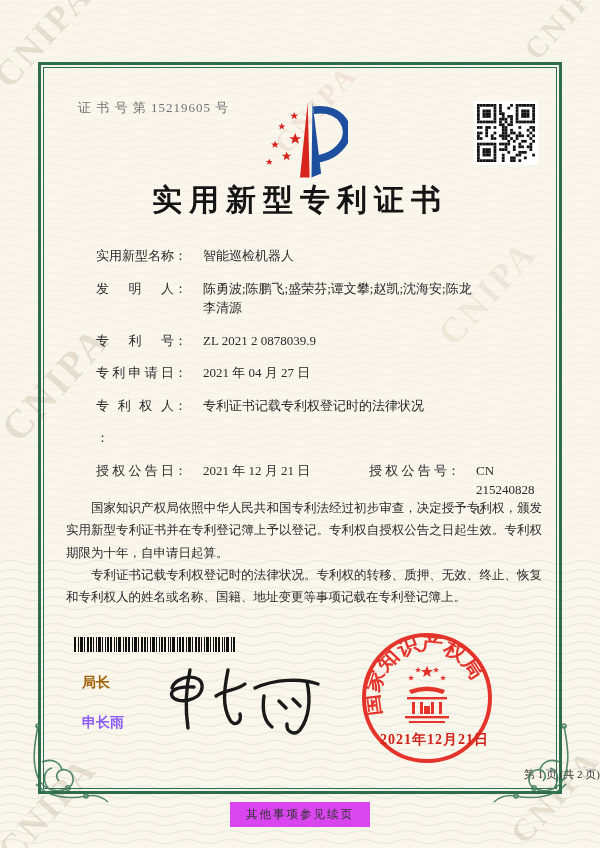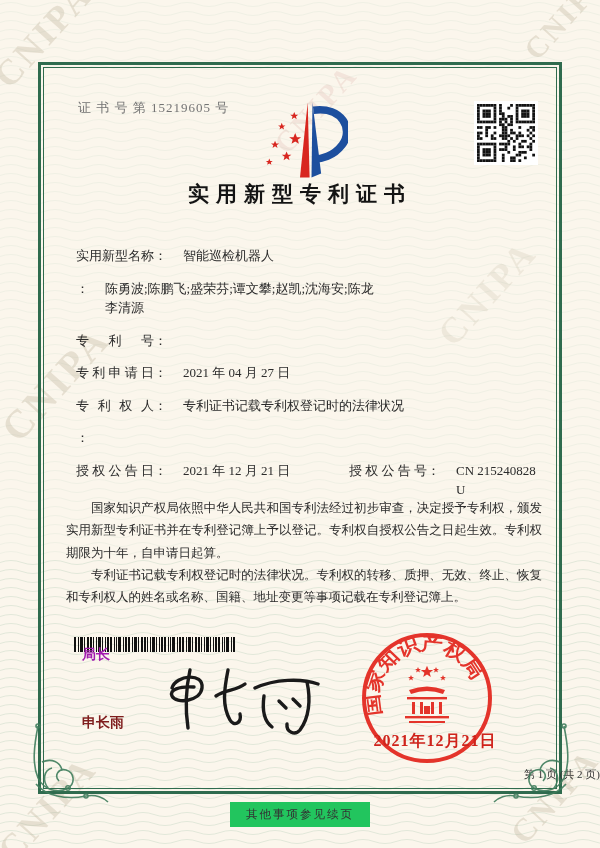--- a/index.html
+++ b/index.html
@@ -13,39 +13,39 @@
       font:700 36px "Liberation Serif",serif;color:#b9ac93;opacity:.30;
       transform:rotate(-48deg);letter-spacing:3px;}
   .frame{position:absolute;left:38px;top:62px;width:518px;height:726px;
          border:3px solid #2f6b4e;z-index:2;}
   .frame-inner{position:absolute;inset:2px;border:1px solid #2f6b4e;}
   .content{position:absolute;inset:0;z-index:3;}
   .cert-no{position:absolute;left:78px;top:99px;font-size:13px;letter-spacing:1px;color:#737373;}
   .logo{position:absolute;left:252px;top:94px;}
   .qr{position:absolute;left:474px;top:101px;width:58px;height:58px;background:#fff;padding:3px;}
   .title{position:absolute;left:0;top:180px;width:100%;text-align:center;
-         font-size:21px;font-weight:700;letter-spacing:7px;color:#141414;}
-  .fields{position:absolute;left:76px;top:246px;right:60px;font-size:13px;line-height:1.5;}
+         font-size:30px;font-weight:700;letter-spacing:7px;color:#141414;}
+  .fields{position:absolute;left:96px;top:246px;right:60px;font-size:13px;line-height:1.5;}
   .frow{display:flex;margin-bottom:13px;}
   .flabel{display:inline-block;width:78px;flex:0 0 78px;text-align:justify;text-align-last:justify;}
   .fcolon{flex:0 0 auto;}
   .fvalue{margin-left:16px;white-space:pre-line;}
   .fpair2{margin-left:38px;display:flex;}
   .paras{position:absolute;left:66px;top:497px;right:58px;font-size:12.5px;line-height:1.78;text-align:justify;}
   .paras p{margin:0;text-indent:2em;}
   .barcode{position:absolute;left:74px;top:637px;}
-  .director-title{position:absolute;left:82px;top:646px;font:600 14px "Liberation Sans","DejaVu Sans",sans-serif;color:#a21caf;}
-  .director-name{position:absolute;left:82px;top:714px;font:600 14px "Liberation Sans","DejaVu Sans",sans-serif;color:#7f1d1d;}
+  .director-title{position:absolute;left:82px;top:674px;font:600 14px "Liberation Sans","DejaVu Sans",sans-serif;color:#a16207;}
+  .director-name{position:absolute;left:82px;top:714px;font:600 14px "Liberation Sans","DejaVu Sans",sans-serif;color:#8b5cf6;}
   .signature{position:absolute;left:152px;top:658px;}
   .seal{position:absolute;left:357px;top:628px;opacity:.93;}
-  .stamp-date{position:absolute;left:360px;top:731px;width:150px;text-align:center;
-              font-size:16px;font-weight:700;color:#cf231b;letter-spacing:1px;z-index:4;}
+  .stamp-date{position:absolute;left:380px;top:731px;width:150px;
+              font-size:14px;font-weight:700;color:#cf231b;letter-spacing:1px;z-index:4;}
   .page-num{position:absolute;left:0;top:767px;width:100%;text-align:right;font-size:11px;color:#333;}
   .note-wrap{position:absolute;left:0;top:802px;width:100%;text-align:center;}
-  .note{display:inline-block;background:#22c55e;padding:5px 16px;font-size:11.5px;color:#333;letter-spacing:2px;}
+  .note{display:inline-block;background:#d946ef;padding:5px 16px;font-size:11.5px;color:#333;letter-spacing:2px;}
   .flourish{position:absolute;z-index:3;}
   .flourish.left{left:28px;top:718px;}
   .flourish.right{left:490px;top:718px;transform:scaleX(-1);}
 </style>
 </head>
 <body>
 
 <div class="page">
 
   <svg class="waves" width="600" height="848" aria-hidden="true">
@@ -301,27 +301,29 @@
 
     <div class="title">实用新型专利证书</div>
 
     <div class="fields">
       <div class="frow">
         <span class="flabel">实用新型名称</span>
           <span class="fcolon">：</span>
         <span class="fvalue">智能巡检机器人</span>
       </div>
       <div class="frow">
+        <span class="flabel">发明人</span>
           <span class="fcolon">：</span>
         <span class="fvalue">陈勇波;陈鹏飞;盛荣芬;谭文攀;赵凯;沈海安;陈龙
 李清源</span>
       </div>
       <div class="frow">
         <span class="flabel">专利号</span>
           <span class="fcolon">：</span>
+        <span class="fvalue">ZL 2021 2 0878039.9</span>
       </div>
       <div class="frow">
         <span class="flabel">专利申请日</span>
           <span class="fcolon">：</span>
         <span class="fvalue">2021 年 04 月 27 日</span>
       </div>
       <div class="frow">
         <span class="flabel">专利权人</span>
           <span class="fcolon">：</span>
         <span class="fvalue">专利证书记载专利权登记时的法律状况</span>

